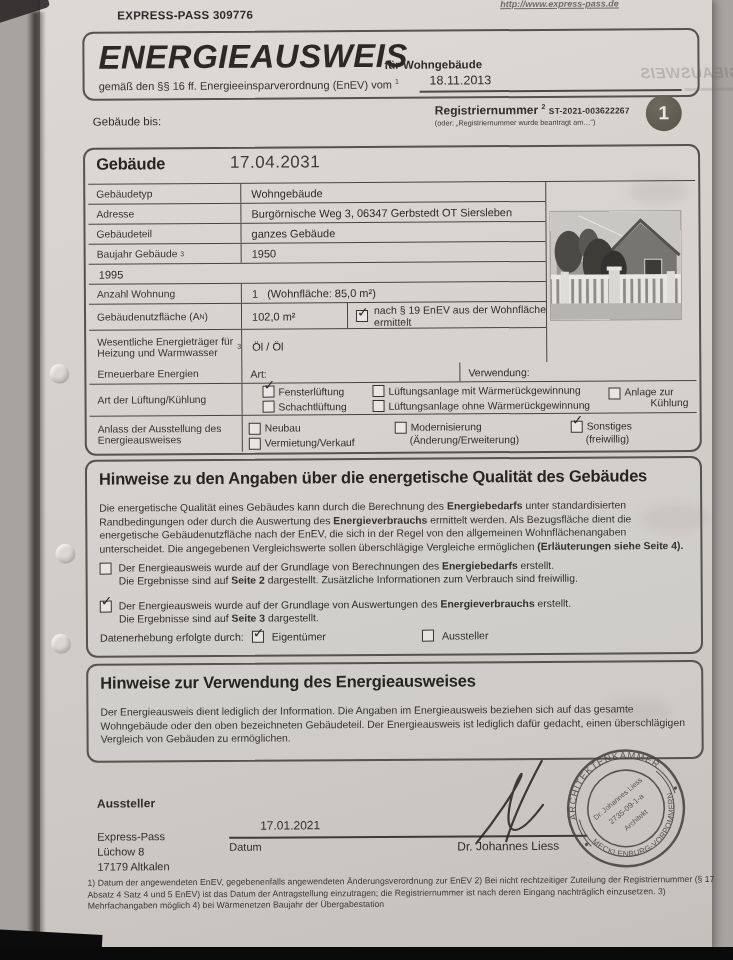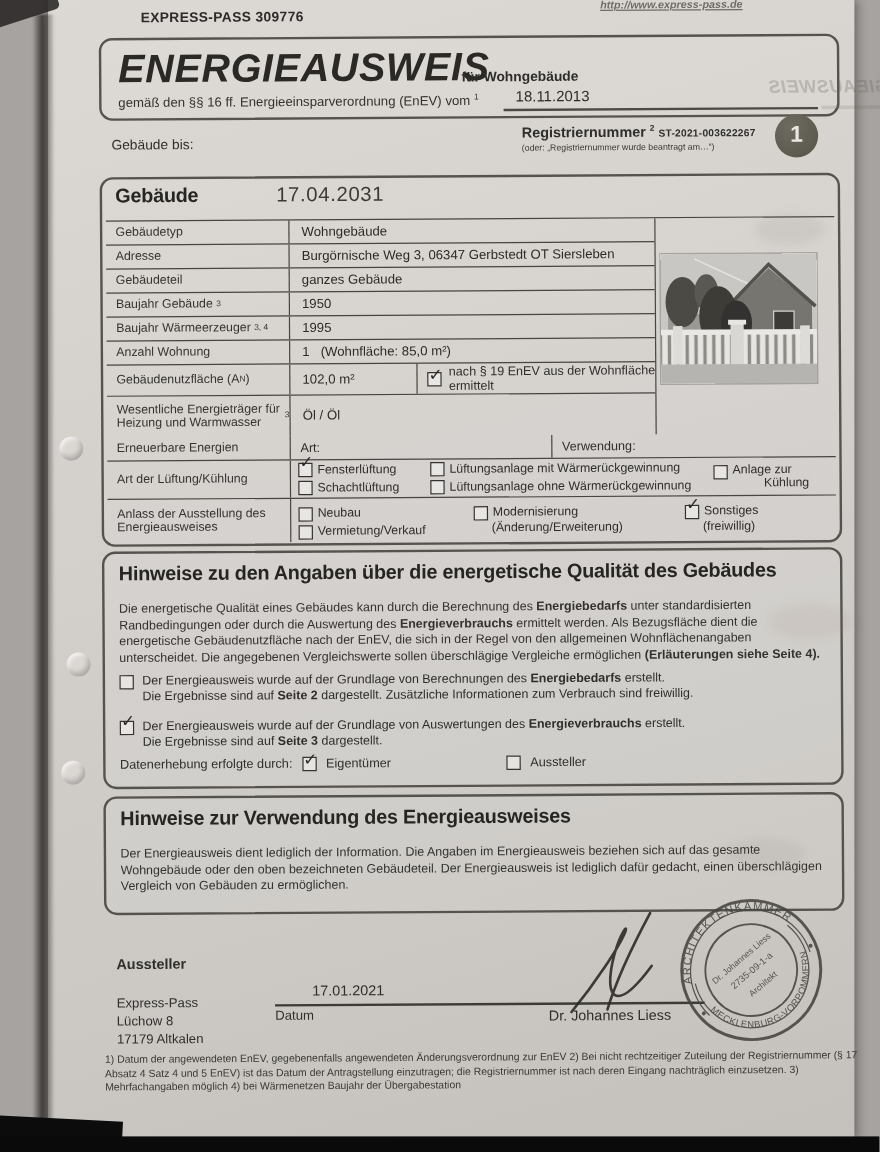--- a/index.html
+++ b/index.html
@@ -158,21 +158,20 @@
         <div class="cell lab">
             <span>Gebäudeteil</span>
           </div>
         <div class="cell val">ganzes Gebäude</div>
       </div>
       <div class="trow narrow h20">
         <div class="cell lab"><span>Baujahr Gebäude</span>&nbsp;<sup>3</sup></div>
         <div class="cell val">1950</div>
       </div>
       <div class="trow narrow h20">
-        <div class="cell lab"><span>Baujahr Wärmeerzeuger</span>&nbsp;<sup>3, 4</sup></div>
         <div class="cell val">1995</div>
       </div>
       <div class="trow narrow h20">
         <div class="cell lab">
             <span>Anzahl Wohnung</span>
           </div>
         <div class="cell val">1   (Wohnfläche: 85,0 m²)</div>
       </div>
       <div class="trow narrow h26">
         <div class="cell lab">
@@ -225,21 +224,21 @@
           </div>
         <div class="artcell">Art:</div>
         <div class="vwcell">Verwendung:</div>
       </div>
 
       <div class="trow full h32">
         <div class="cell lab">
             <span>Art der Lüftung/Kühlung</span>
           </div>
         <div class="optcols">
-          <div class="optstack" style="width:106px;">
+          <div class="optstack" style="width:106px;margin-left:14px;">
             <div class="opt">
                 <span class="cb checked"></span>
                 <span>Fensterlüftung</span>
               </div>
             <div class="opt">
                 <span class="cb"></span>
                 <span>Schachtlüftung</span>
               </div>
           </div>
           <div class="optstack" style="width:232px;">

